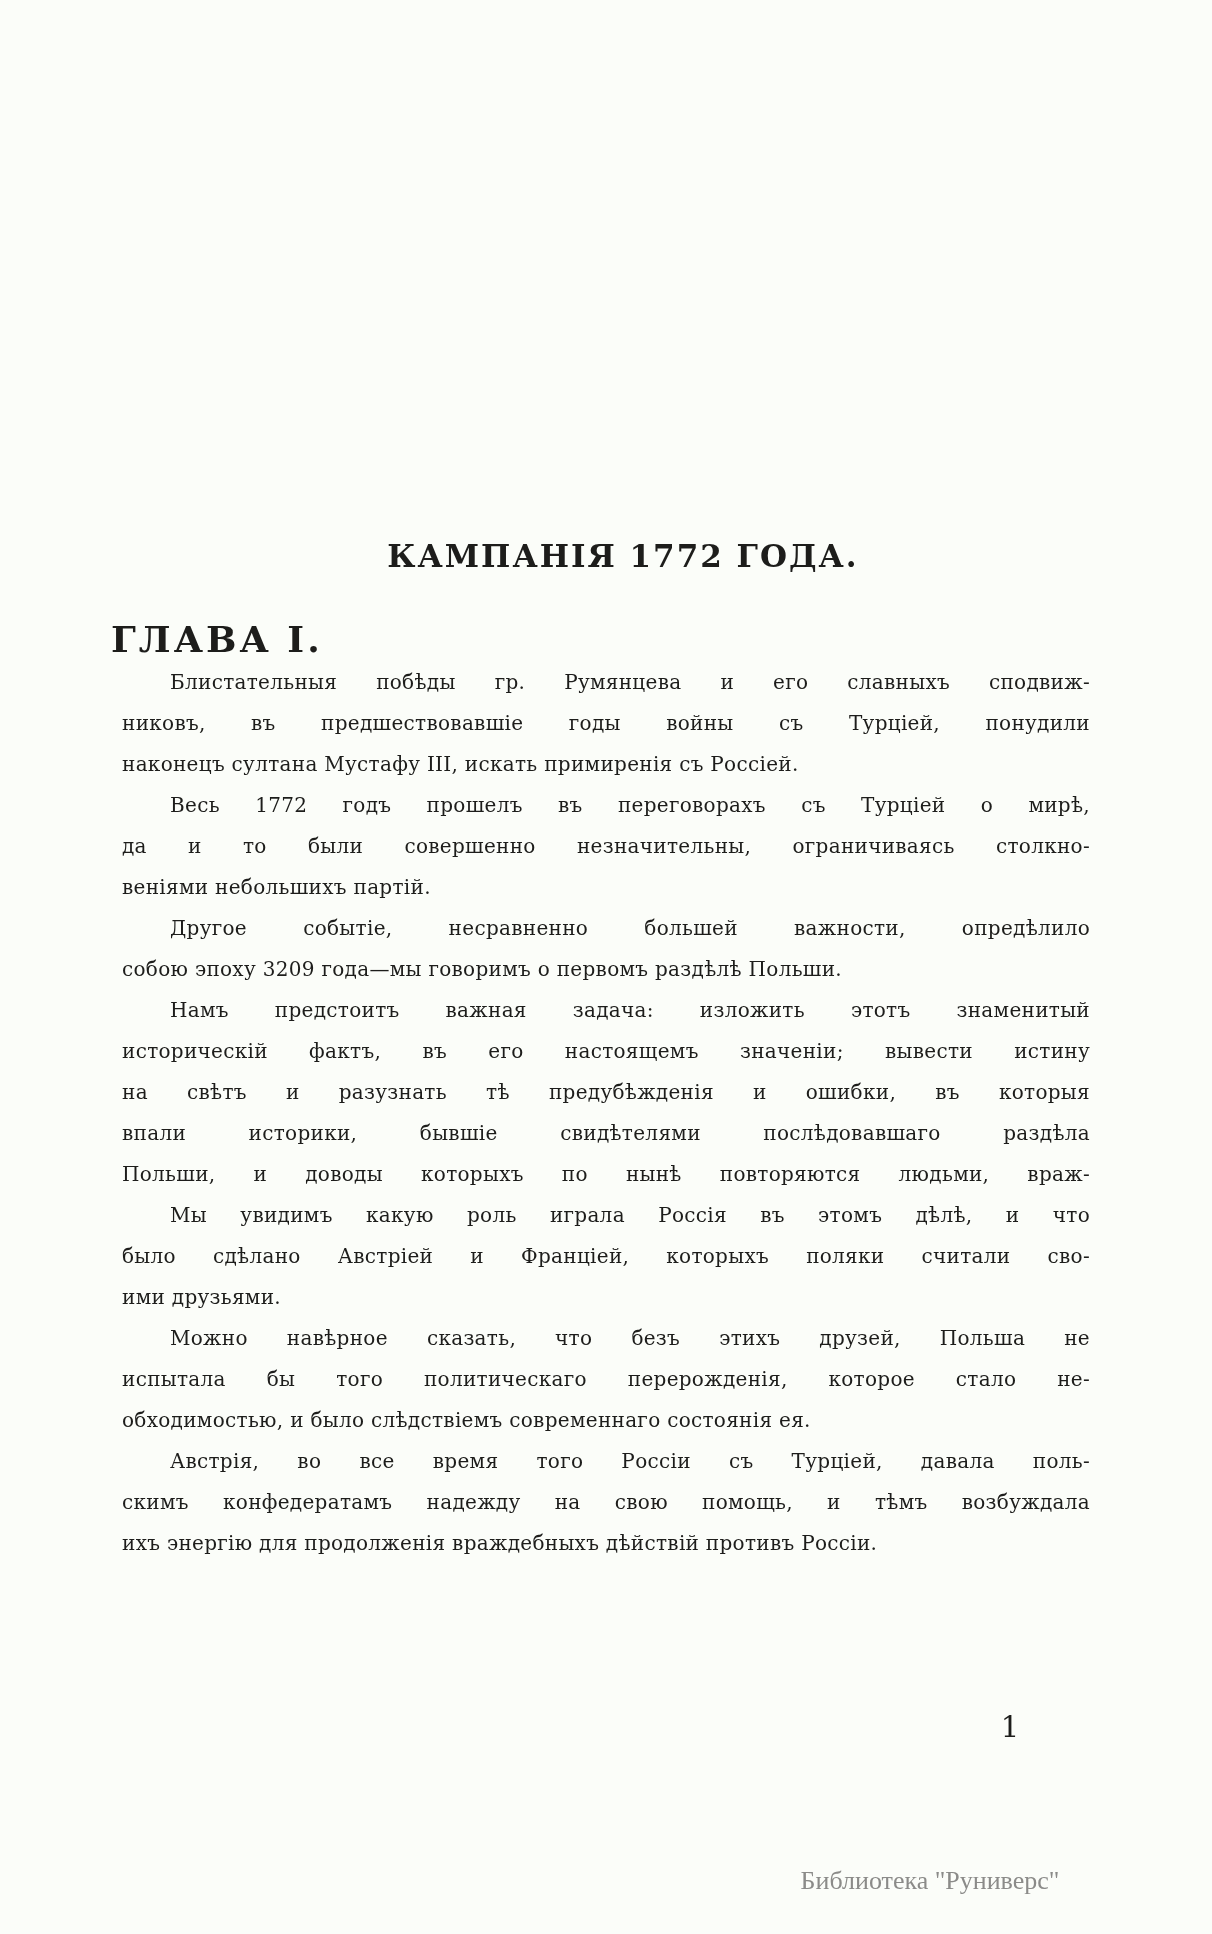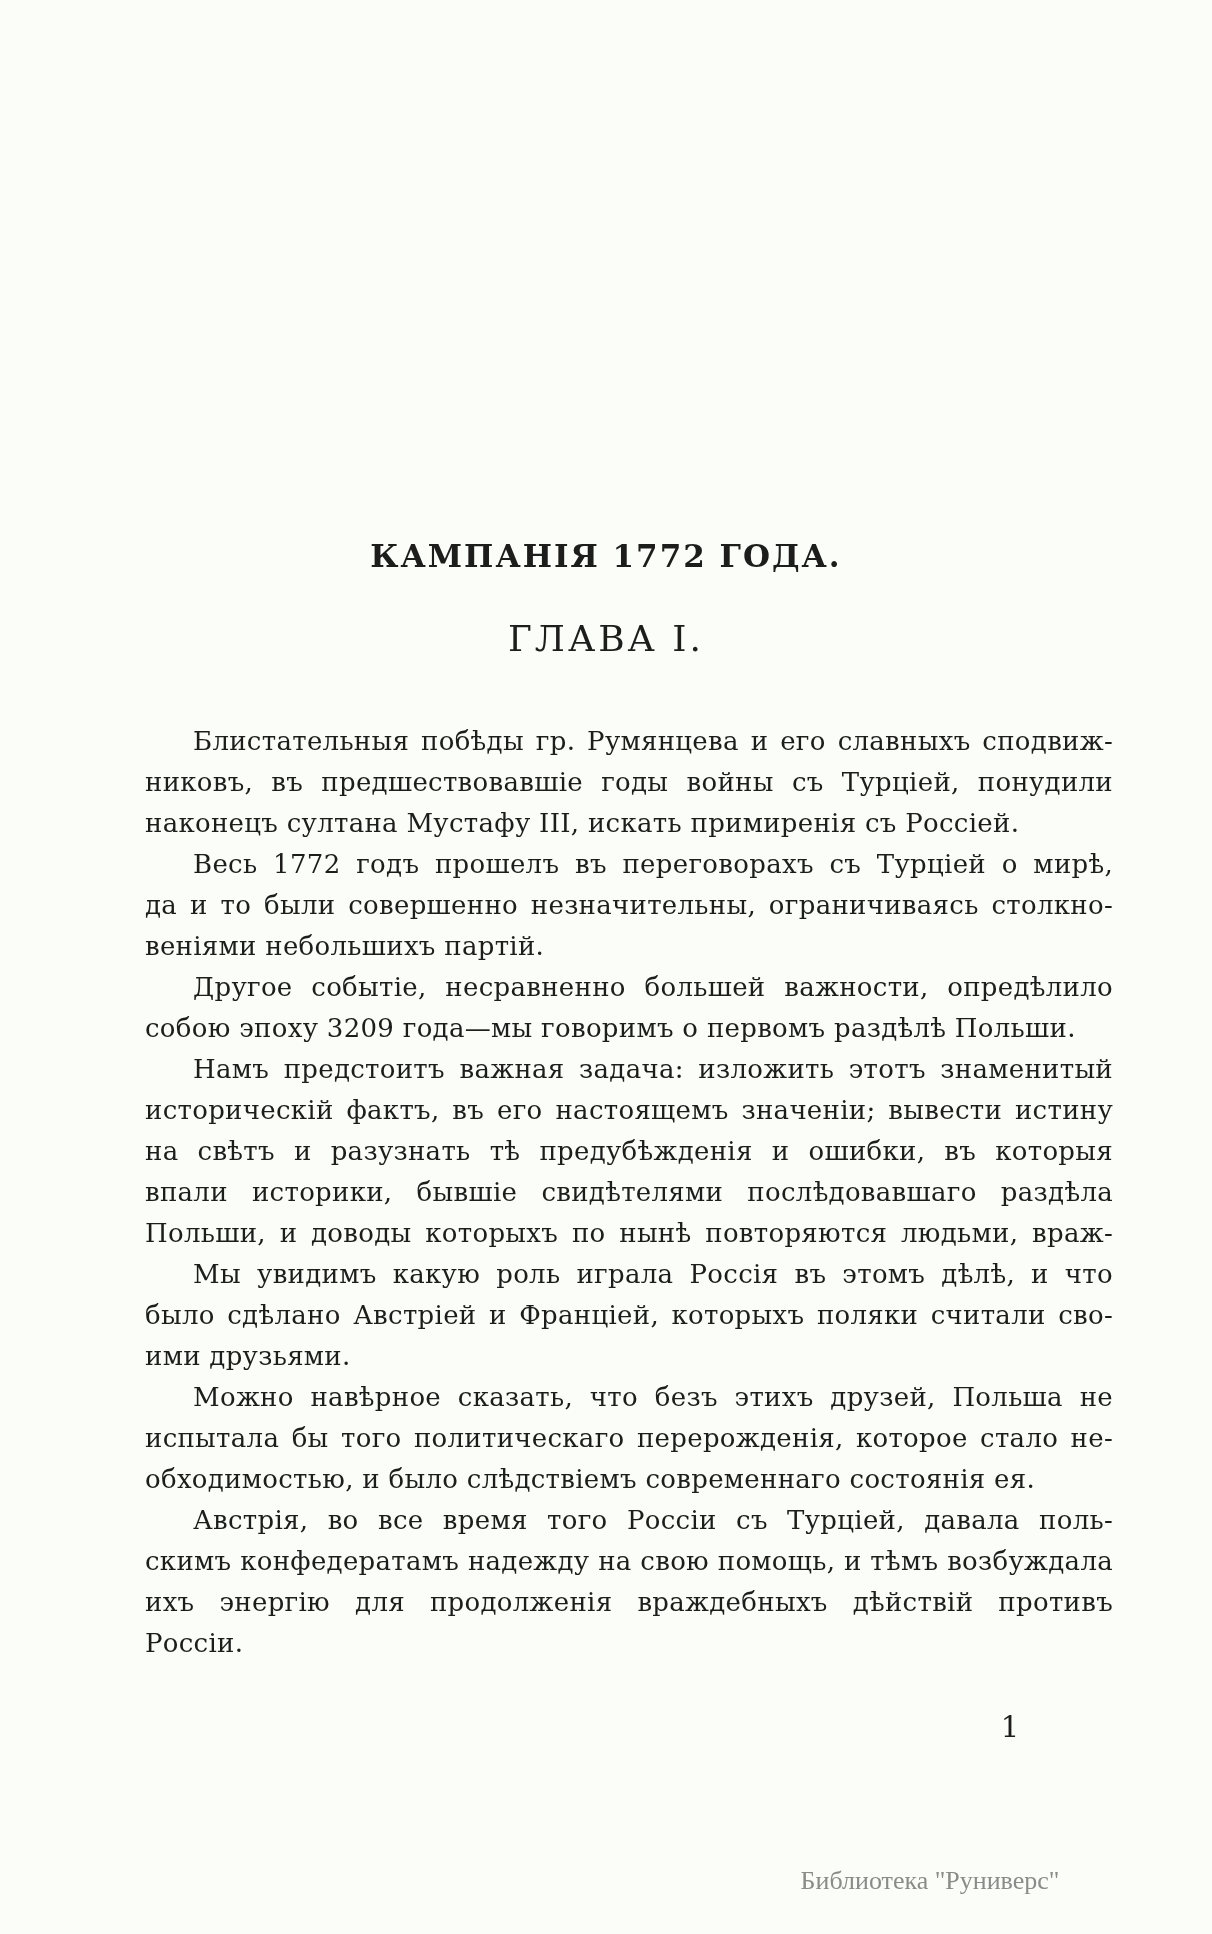--- a/index.html
+++ b/index.html
@@ -12,49 +12,48 @@
     position:relative;
     width:1212px;
     height:1934px;
     background:var(--background);
     overflow:hidden;
     font-family:"DejaVu Serif", serif;
     color:var(--text);
   }
   .scan-title{
     position:absolute;
-    left:122px;
+    left:139px;
     top:538px;
     width:968px;
     text-align:center;
     font-size:31px;
     font-weight:bold;
     letter-spacing:2px;
     color:var(--text);
   }
   .scan-chapter{
     position:absolute;
-    left:122px;
+    left:111px;
     top:618px;
     width:968px;
-    text-align:center;
+    text-align:left;
     font-size:36px;
-    font-weight:normal;
+    font-weight:bold;
     letter-spacing:3px;
     color:var(--text);
   }
   .body-text{
     position:absolute;
     left:122px;
-    top:721px;
+    top:662px;
     width:968px;
-    font-size:26px;
+    font-size:20px;
     line-height:41px;
     color:var(--text);
-    margin-left:23px;
   }
   .paragraph{margin:0;}
   .line{
     height:41px;
     text-align:justify;
     text-align-last:justify;
     letter-spacing:0.3px;
   }
   .line.last{
     text-align-last:left;

